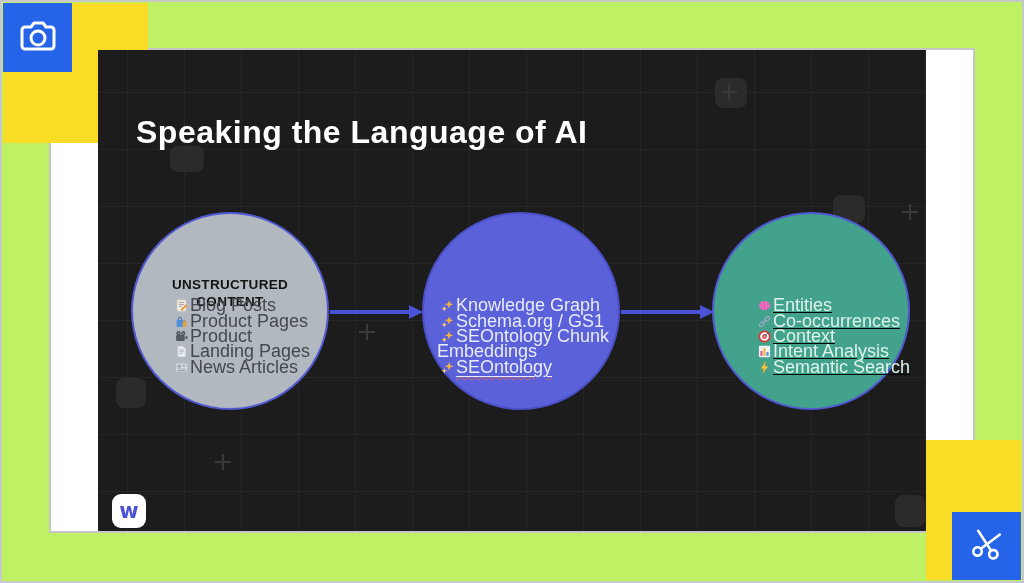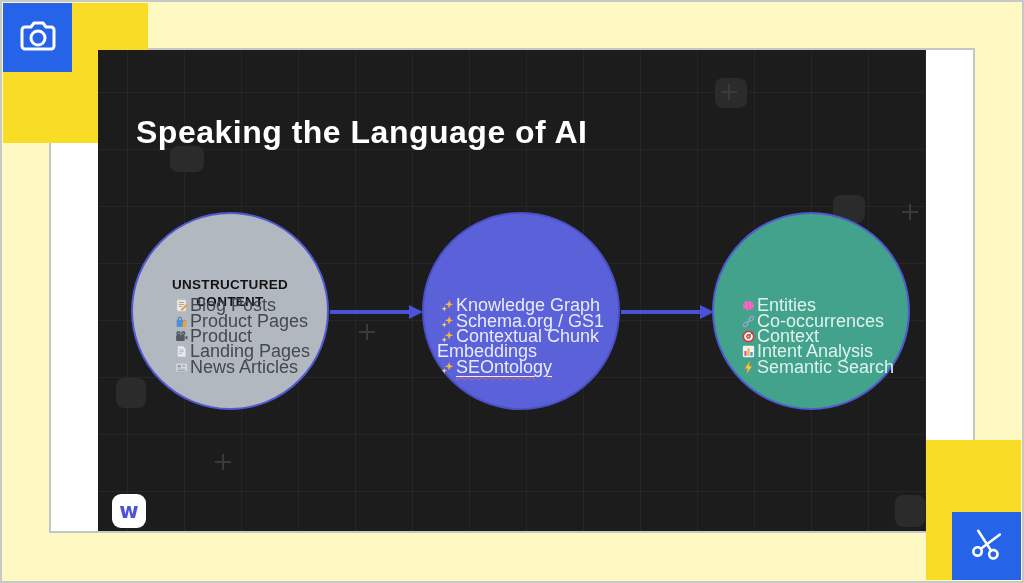--- a/index.html
+++ b/index.html
@@ -1,16 +1,16 @@
 <!DOCTYPE html>
 <html><head>
 <meta charset="utf-8">
 <style>
   html,body{margin:0;padding:0;background:#fff;font-family:"Liberation Sans",sans-serif;}
-  .canvas{position:relative;width:1024px;height:583px;background:#fef9c3;overflow:hidden;}
+  .canvas{position:relative;width:1024px;height:583px;background:#bef264;overflow:hidden;}
   .canvas-border{position:absolute;inset:0;border:2px solid #c8c8c8;z-index:60;pointer-events:none;}
 
   
   .sq{position:absolute;}
   .yellow-tl{left:3px;top:3px;width:145px;height:140px;background:#f8dc25;z-index:1;}
   .blue-tl{left:3px;top:3px;width:69px;height:69px;background:#2563e9;z-index:2;display:flex;align-items:center;justify-content:center;}
   .yellow-br{left:926px;top:440px;width:95px;height:140px;background:#f8dc25;z-index:4;}
   .blue-br{left:952px;top:512px;width:69px;height:68px;background:#2563e9;z-index:5;display:flex;align-items:center;justify-content:center;}
   .blue-br svg{transform:rotate(10deg);}
 
@@ -33,21 +33,21 @@
   .circle{position:absolute;width:198px;height:198px;border-radius:50%;box-sizing:border-box;border:2px solid #5058d2;}
   .c1{left:33px;top:162px;background:#b2b8bf;}
   .c2{left:324px;top:162px;background:#5a61d9;border-color:#4a51c8;}
   .c3{left:614px;top:162px;background:#42a28b;}
   .circle-header{margin-top:62px;text-align:center;font-size:13.5px;font-weight:bold;line-height:17px;letter-spacing:.3px;white-space:pre-line;}
   .c1 .circle-header{color:#131313;}
   .c2 .circle-header,.c3 .circle-header{color:#ffffff;}
   .list{position:absolute;top:84px;}
   .c1 .list{left:42px;}
   .c2 .list{left:13px;}
-  .c3 .list{left:28px;}
+  .c3 .list{left:44px;text-decoration:underline;}
   .li{display:flex;align-items:center;gap:2px;height:15.4px;font-size:18px;white-space:nowrap;}
   .c2 .li.iconed{padding-left:4px;}
   .li-icon{width:13px;height:13px;display:inline-flex;flex:0 0 13px;}
   .li-icon svg{width:13px;height:13px;}
   .c1 .li-label{color:#45494f;}
   .c2 .li-label{color:#e9ebfb;}
   .c3 .li-label{color:#dff2ec;}
   .seo-wavy{text-decoration:underline wavy #e0614f;text-decoration-thickness:1px;text-underline-offset:3px;cursor:pointer;}
   .seo-solid{text-decoration:underline solid;text-decoration-thickness:1px;}
 
@@ -179,21 +179,21 @@
           </span>
           <span class="li-label">Schema.org / GS1</span>
         </div>
         <div class="li iconed">
           <span class="li-icon">
             <svg viewBox="0 0 12 12">
                 <path d="M7.5 1l1 2.9 2.9 1-2.9 1-1 2.9-1-2.9-2.9-1 2.9-1z" fill="#f3b63f"></path>
                 <path d="M3 6.5l.7 1.8 1.8 .7-1.8 .7L3 11.5l-.7-1.8L.5 9l1.8-.7z" fill="#f8d066"></path>
               </svg>
           </span>
-          <span class="li-label">Contextual Chunk</span>
+          <span class="li-label">SEOntology Chunk</span>
         </div>
         <div class="li">
           <span class="li-label">Embeddings</span>
         </div>
         <div class="li iconed">
           <span class="li-icon">
             <svg viewBox="0 0 12 12">
                 <path d="M7.5 1l1 2.9 2.9 1-2.9 1-1 2.9-1-2.9-2.9-1 2.9-1z" fill="#f3b63f"></path>
                 <path d="M3 6.5l.7 1.8 1.8 .7-1.8 .7L3 11.5l-.7-1.8L.5 9l1.8-.7z" fill="#f8d066"></path>
               </svg>

